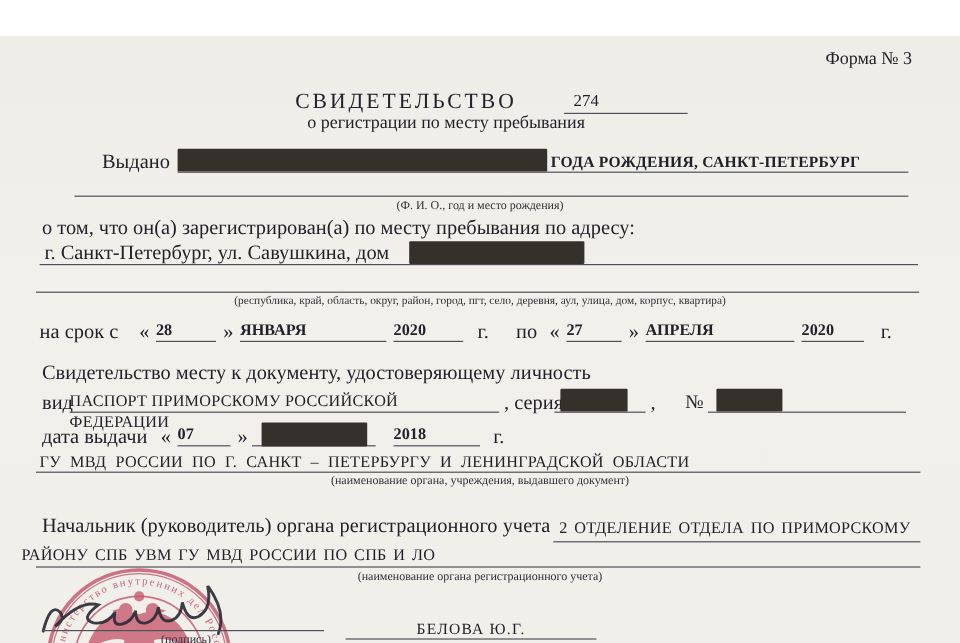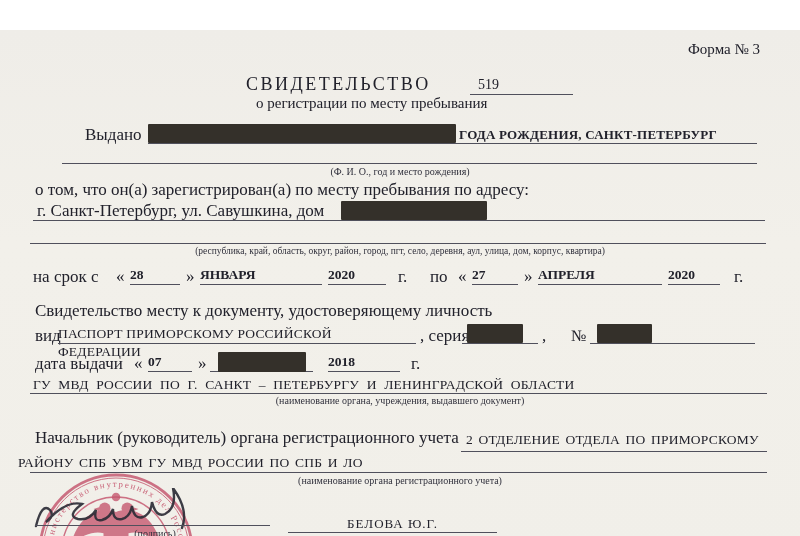--- a/index.html
+++ b/index.html
@@ -20,21 +20,21 @@
   .lbl{font-size:17px;}
 </style>
 </head>
 <body>
 
 <div class="page">
 
   <div class="abs" style="right:40px;top:11px;font-size:15px;">Форма № 3</div>
 
   <div class="abs" style="left:246px;top:44px;font-size:18px;letter-spacing:2.5px;">СВИДЕТЕЛЬСТВО</div>
-  <div class="abs" style="left:470px;top:47px;width:95px;border-bottom:1.2px solid #50505c;font-size:14px;padding-left:8px;height:17px;">519</div>
+  <div class="abs" style="left:470px;top:47px;width:95px;border-bottom:1.2px solid #50505c;font-size:14px;padding-left:8px;height:17px;">274</div>
   <div class="abs" style="left:256px;top:65px;font-size:15px;">о регистрации по месту пребывания</div>
 
   <div class="abs lbl" style="left:85px;top:95px;">Выдано</div>
   <div class="rule" style="left:148px;top:113px;width:609px;"></div>
   <div class="redact" style="left:148px;top:94px;width:308px;height:19px;"></div>
   <div class="abs" style="left:459px;top:97px;font-size:13px;font-weight:bold;letter-spacing:.2px;">ГОДА РОЖДЕНИЯ, САНКТ-ПЕТЕРБУРГ</div>
   <div class="rule" style="left:62px;top:133px;width:695px;"></div>
   <div class="cap" style="left:200px;top:136px;width:400px;">(Ф. И. О., год и место рождения)</div>
 
   <div class="abs lbl" style="left:37px;top:171px;">г. Санкт-Петербург, ул. Савушкина, дом</div>

